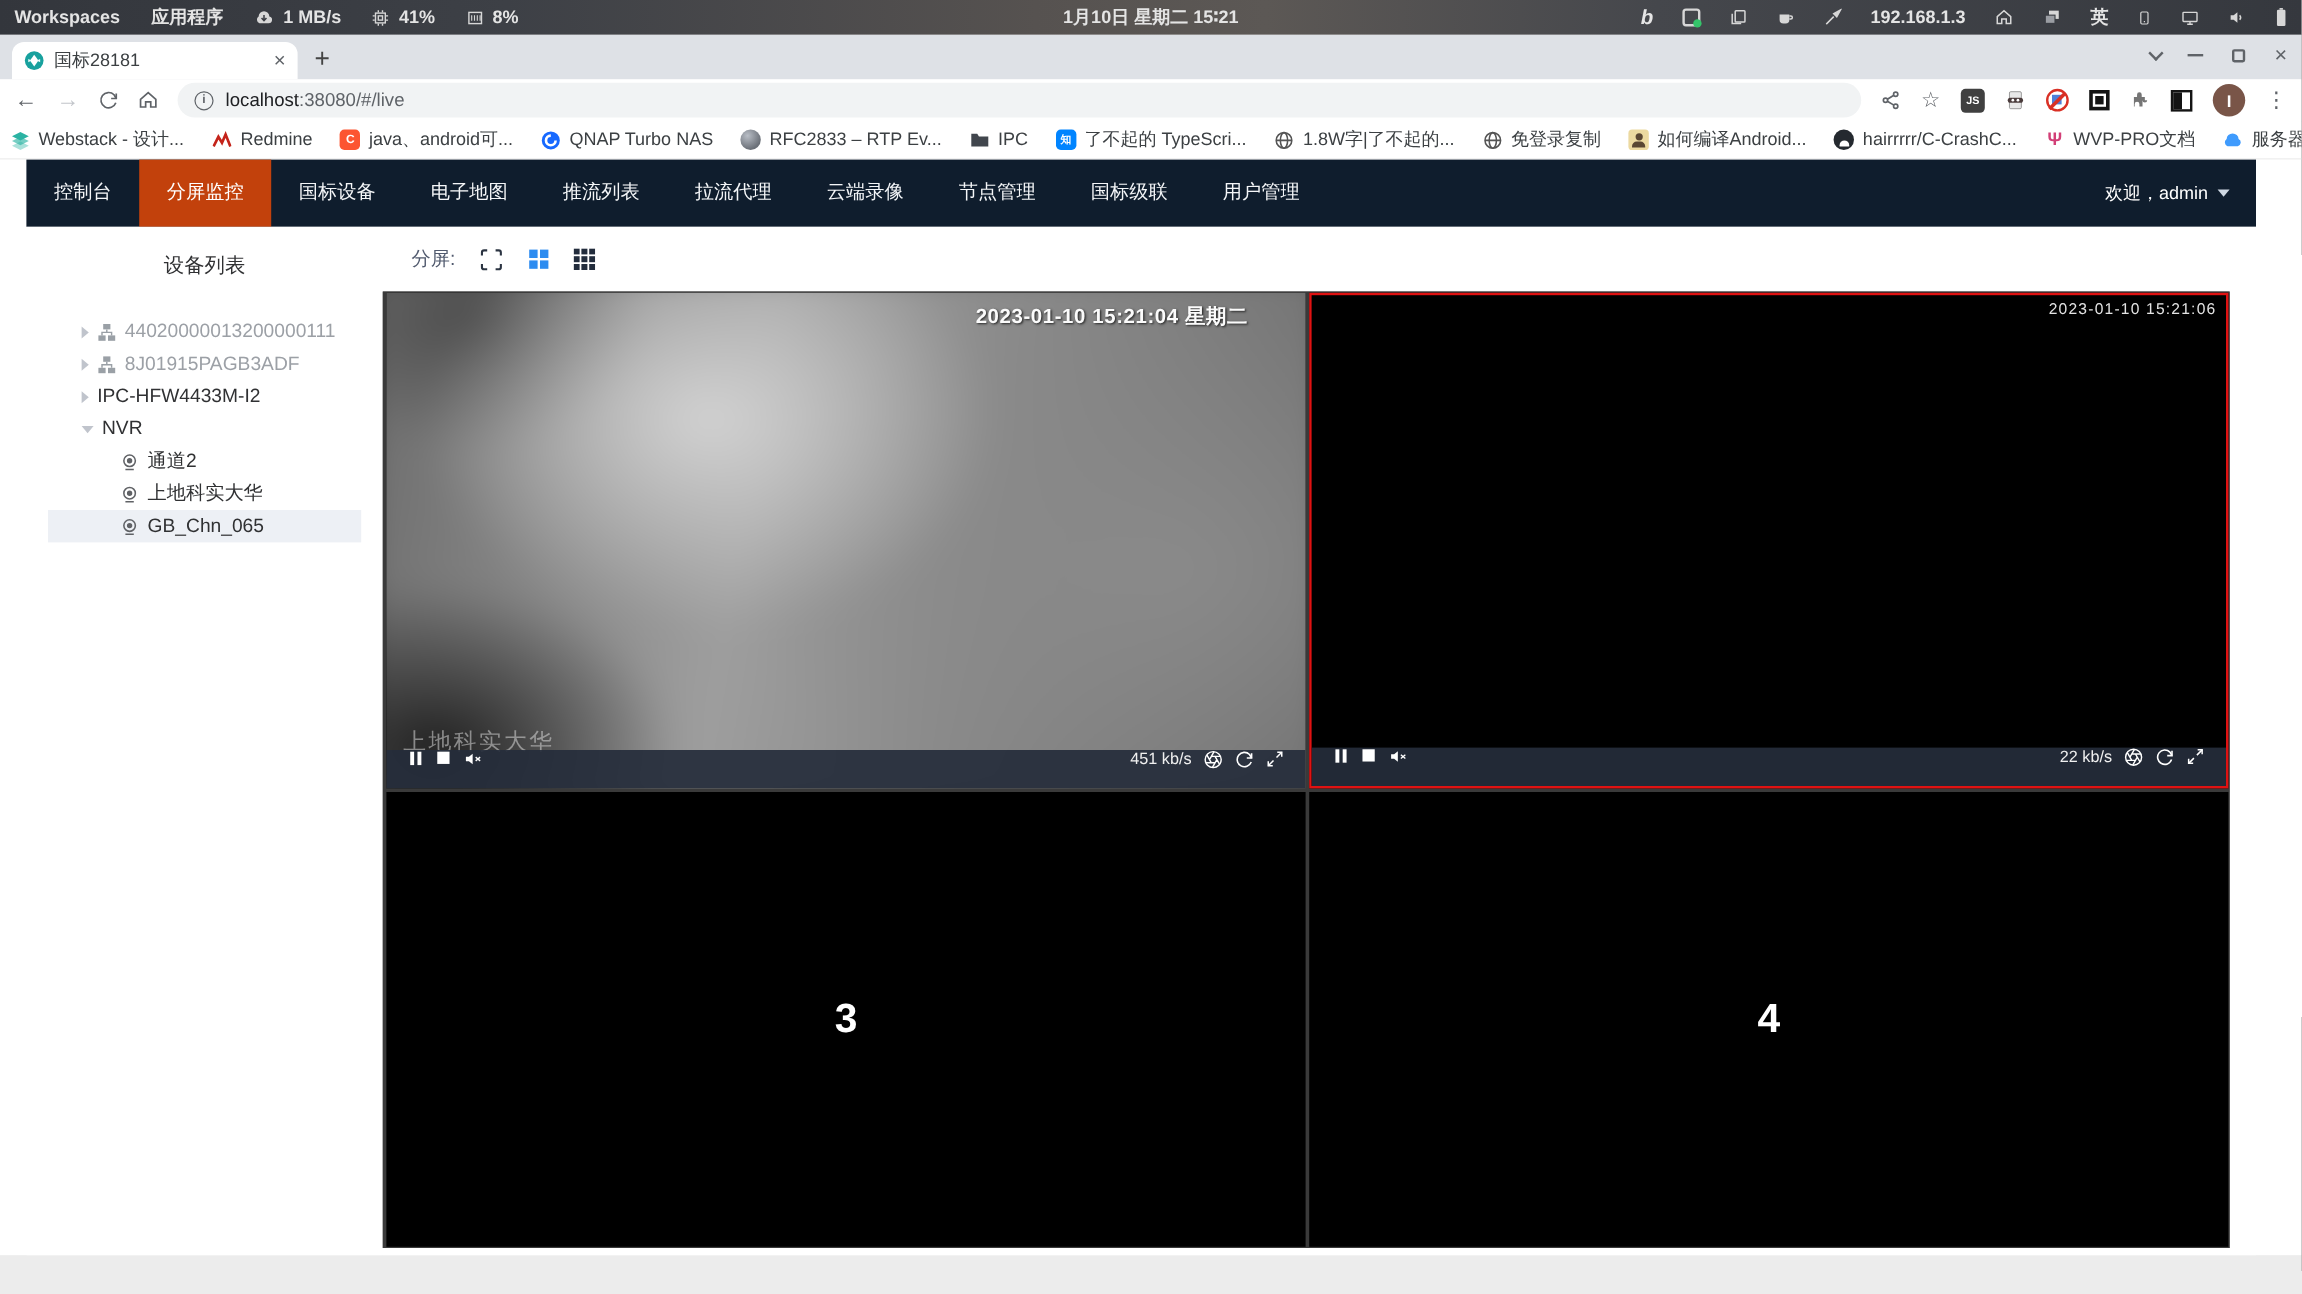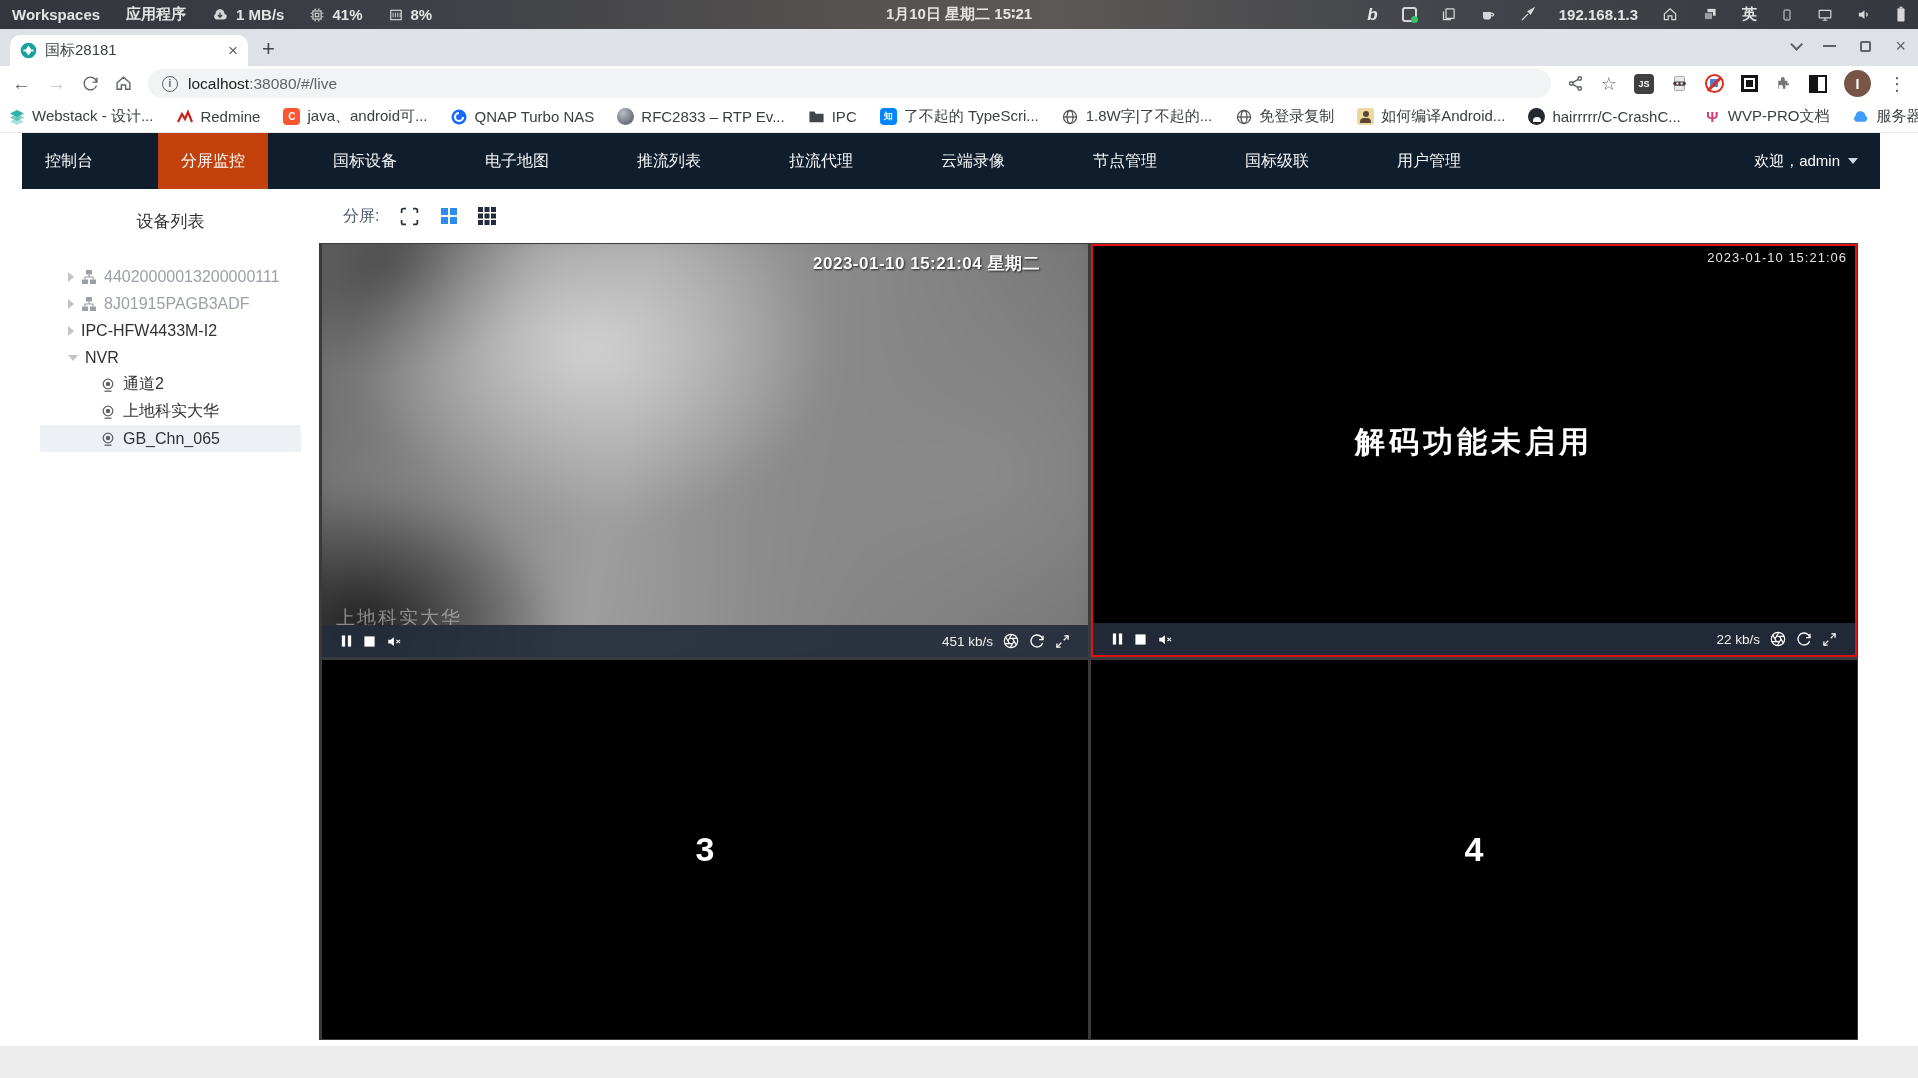--- a/index.html
+++ b/index.html
@@ -74,21 +74,21 @@
   .personfav { border-radius:3px; background:#ecd9a0; position:relative; }
   .personfav::before { content:""; position:absolute; left:5.5px; top:3px; width:6px; height:6px;
     border-radius:50%; background:#5a4632; }
   .personfav::after { content:""; position:absolute; left:3px; bottom:2px; width:11px; height:5px;
     border-radius:4px 4px 0 0; background:#5a4632; }
   .wvpfav { color:#d23f77; font-weight:700; font-size:15px; line-height:17px; text-align:center; }
 
   
   #webarea { height:913px; background:#fff; padding:0 38px 0 22px; }
 
-  #appnav { height:56px; background:#0f1d2d; display:flex; align-items:stretch;gap:42px; }
+  #appnav { height:56px; background:#0f1d2d; display:flex; align-items:stretch; }
   .nav-item { line-height:56px; padding:0 23px; color:#f4f6f8; font-size:16px; cursor:pointer; white-space:nowrap; }
   .nav-item.active { background:#c2410c; color:#fff; }
   .nav-welcome { margin-left:auto; display:flex; align-items:center; gap:8px; color:#fff;
     font-size:15px; padding-right:22px; cursor:pointer; }
   .caret-down-white { width:0; height:0; border-left:5px solid transparent; border-right:5px solid transparent;
     border-top:6px solid #cfd8e3; }
 
   #contentrow { display:flex; height:857px; }
 
   
@@ -127,21 +127,21 @@
   .osd-ts { position:absolute; top:8px; right:48px; color:#fbfbfb; font-size:17px; font-weight:600;
     letter-spacing:.5px; text-shadow:1px 1px 2px rgba(0,0,0,.75); }
   .osd-ts2 { position:absolute; top:4px; right:8px; color:#e3e3e3; font-size:13px; letter-spacing:1px; }
   .watermark { position:absolute; bottom:26px; left:14px; color:rgba(215,215,215,.55);
     font-size:19px; letter-spacing:2px; }
   .decode-msg { position:absolute; left:50%; top:48%; transform:translate(-50%,-50%); color:#fff;
     font-size:30px; font-weight:700; letter-spacing:4px; white-space:nowrap; }
   .cellnum { display:flex; align-items:center; justify-content:center; height:100%;
     color:#fff; font-size:34px; font-weight:700; }
   .vctrl { position:absolute; left:0; right:0; bottom:0; height:32px; background:rgba(37,45,59,.92);
-    display:flex; align-items:center; padding:0 18px; gap:10px; }
+    display:flex; align-items:flex-start; padding:0 18px; gap:10px; }
   .vctrl .spacer { flex:1; }
   .bitrate { color:#f0f0f0; font-size:13.5px; }
   .vbtn { cursor:pointer; }
 
   #bottomstrip { height:32px; background:#ececec; }
 </style>
 </head>
 <body>
 
 <div id="taskbar">
@@ -563,21 +563,20 @@
                   <polyline points="15 3 21 3 21 9"></polyline>
                   <polyline points="9 21 3 21 3 15"></polyline>
                   <path d="M21 3l-7 7M3 21l7-7"></path>
                 </svg>
               </span>
           </div>
         </div>
 
         <div class="cell selected">
           <span class="osd-ts2">2023-01-10 15:21:06</span>
-          <span class="decode-msg">解码功能未启用</span>
           <div class="vctrl">
             <span class="ico vbtn">
                 <svg width="13" height="14" viewBox="0 0 14 14">
                   <rect x="2" y="1" width="3.5" height="12" fill="#fff"></rect>
                   <rect x="8.5" y="1" width="3.5" height="12" fill="#fff"></rect>
                 </svg>
               </span>
             <span class="ico vbtn">
                 <svg width="13" height="13" viewBox="0 0 14 14">
                   <rect x="1.5" y="1.5" width="11" height="11" fill="#fff"></rect>

